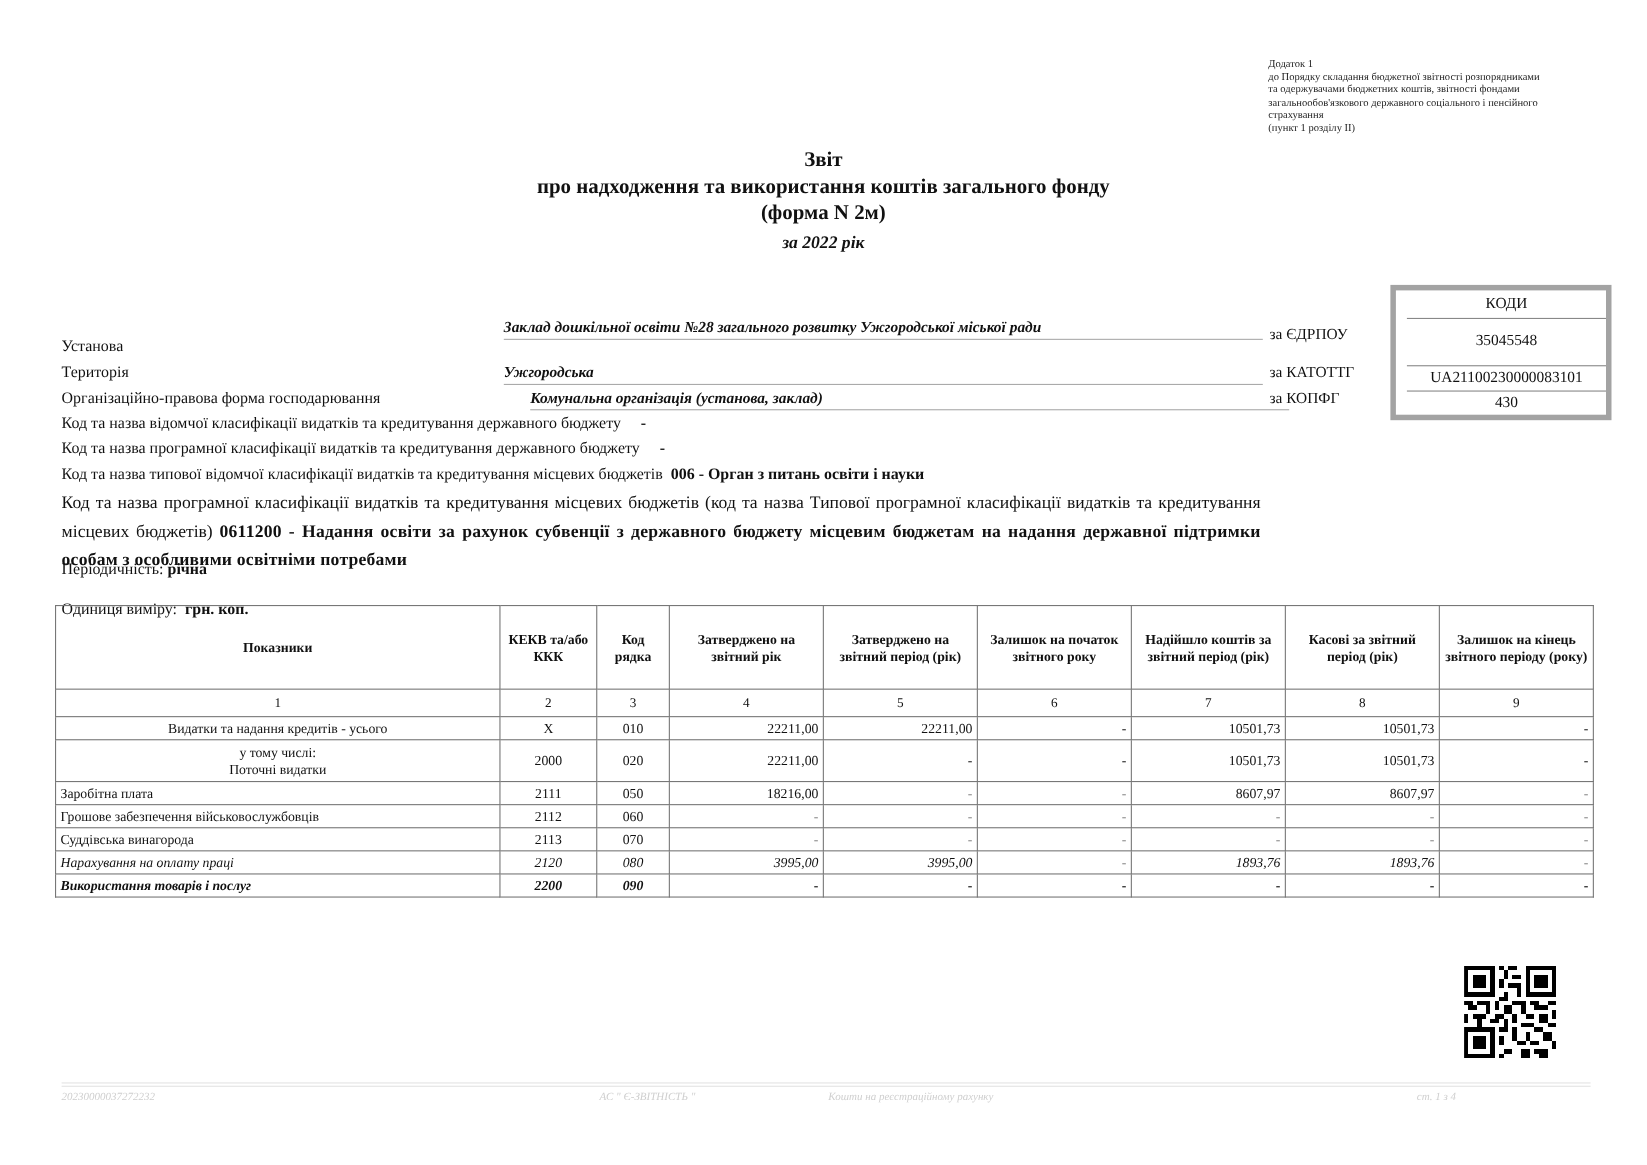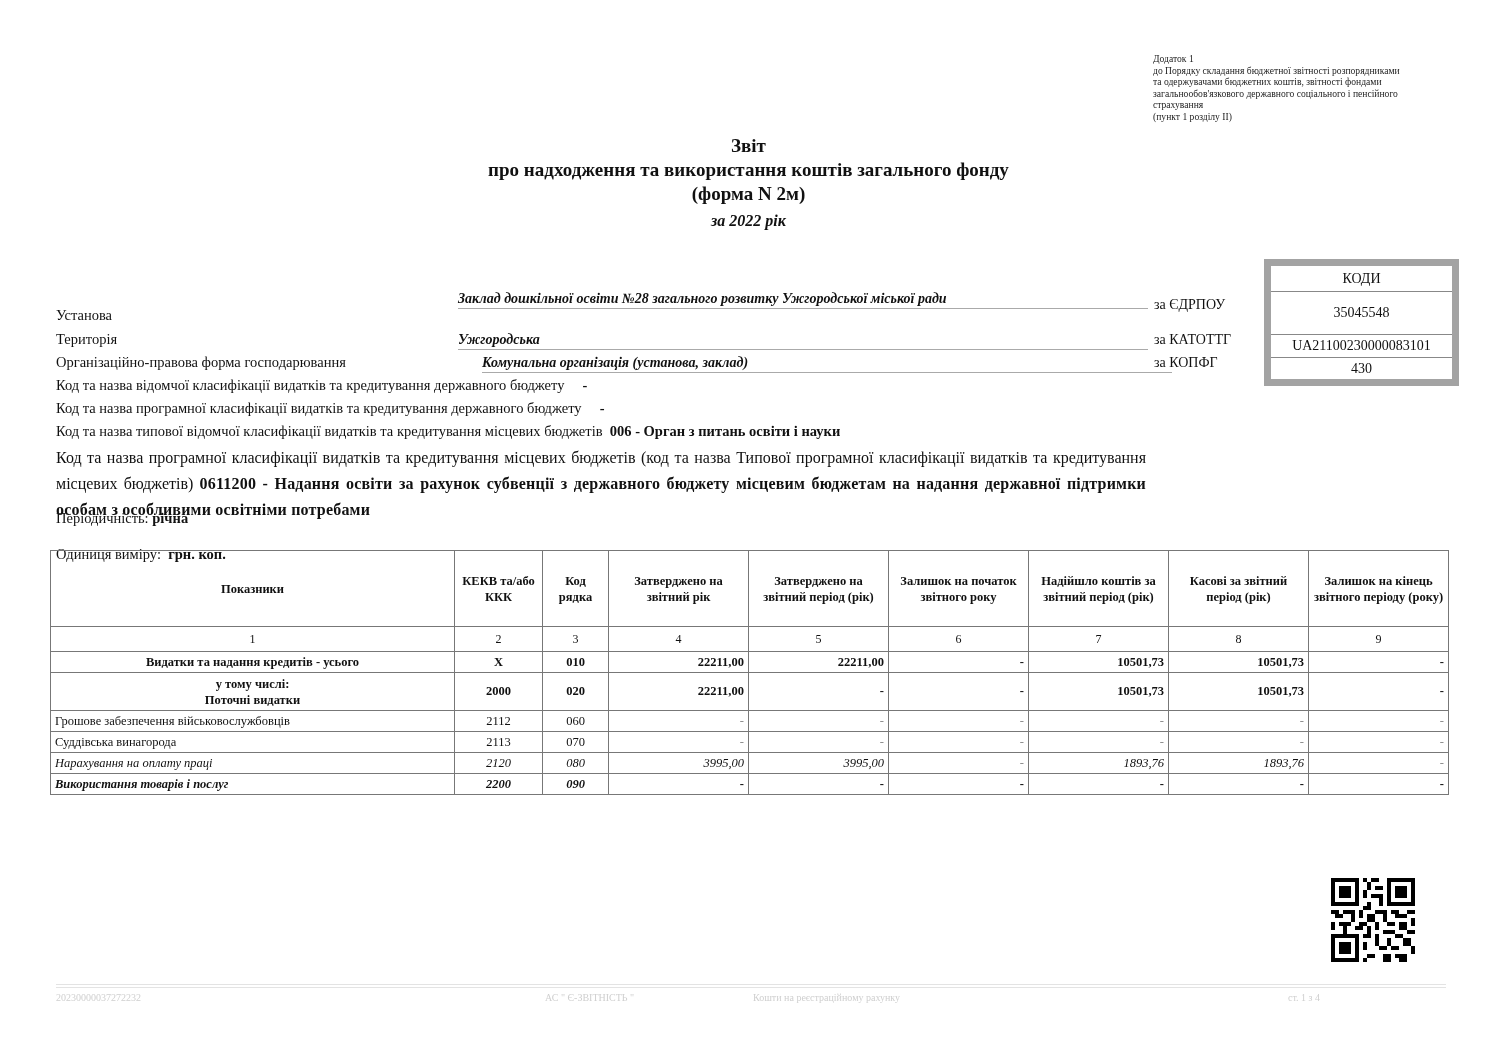--- a/index.html
+++ b/index.html
@@ -12,21 +12,21 @@
   .appendix div { white-space: nowrap; }
 
   
   .title-block { left: 300px; top: 134px; width: 897px; text-align: center; font-weight: bold; }
   .title-block .t1 { font-size: 19px; line-height: 24px; }
   .title-block .t2 { font-size: 19px; line-height: 24px; }
   .title-block .t3 { font-size: 19px; line-height: 24px; }
   .title-block .t4 { font-size: 16px; line-height: 20px; font-style: italic; margin-top: 5px; }
 
   
-  .codes-box { left: 1264px; top: 259px; width: 181px; border: 7px solid #a3a3a3; }
+  .codes-box { left: 1264px; top: 259px; width: 181px; border: 5px solid #a3a3a3; padding-left: 10px; }
   .codes-box .cell { border-top: 1px solid #888; text-align: center; font-size: 14px; }
   .codes-box .cell:first-child { border-top: none; }
   .codes-box .hdr { height: 25px; line-height: 25px; }
   .codes-box .c1 { height: 42px; line-height: 42px; }
   .codes-box .c2 { height: 22px; line-height: 22px; }
   .codes-box .c3 { height: 21px; line-height: 21px; }
 
   .code-label { left: 1154px; font-size: 14px; }
 
   
@@ -40,33 +40,33 @@
 
   
   table.report { position: absolute; left: 50px; top: 550px; width: 1398px; border-collapse: collapse; table-layout: fixed; }
   table.report td, table.report th { border: 1px solid #777; padding: 0 4px; font-size: 12.5px; }
   table.report th { font-weight: bold; text-align: center; line-height: 16px; height: 75px; }
   table.report tr.colnum td { text-align: center; height: 24px; font-size: 12px; }
   table.report td.num { text-align: right; }
   table.report td.ctr { text-align: center; }
   table.report tr.r { height: 21px; }
   table.report tr.r2 { height: 38px; }
-  tr.bold td { font-weight: bold; margin-top: 20px; }
+  tr.bold td { font-weight: normal; margin-top: 20px; }
   tr.bolditalic td { font-weight: bold; font-style: italic; }
   tr.italic td { font-style: italic; }
   td.dash-light { color: #888; }
   td.name-center { text-align: center; }
 
   
   .qr { left: 1331px; top: 878px; width: 84px; height: 84px; }
 
   
   .footer-line1 { left: 56px; top: 984px; width: 1390px; border-top: 1px solid #e3e3e3; }
   .footer-line2 { left: 56px; top: 987px; width: 1390px; border-top: 1px solid #e3e3e3; }
-  .footer-text { top: 992px; font-size: 10px; color: #cfcfcf; white-space: nowrap; text-align: right; }
+  .footer-text { top: 992px; font-size: 10px; font-style: italic; color: #cfcfcf; white-space: nowrap; text-align: right; }
 </style>
 </head>
 <body>
 
 <div class="abs appendix">
   <div>Додаток 1</div>
   <div>до Порядку складання бюджетної звітності розпорядниками</div>
   <div>та одержувачами бюджетних коштів, звітності фондами</div>
   <div>загальнообов'язкового державного соціального і пенсійного</div>
   <div>страхування</div>
@@ -187,20 +187,31 @@
       <td class="num">22211,00</td>
       <td class="num">-</td>
       <td class="num">-</td>
       <td class="num">10501,73</td>
       <td class="num">10501,73</td>
       <td class="num">-</td>
     </tr>
 
 
 
+    <tr class="r">
+      <td>Заробітна плата</td>
+      <td class="ctr">2111</td>
+      <td class="ctr">050</td>
+      <td class="num">18216,00</td>
+      <td class="num dash-light">-</td>
+      <td class="num dash-light">-</td>
+      <td class="num">8607,97</td>
+      <td class="num">8607,97</td>
+      <td class="num dash-light">-</td>
+    </tr>
 
     <tr class="r">
       <td>Грошове  забезпечення військовослужбовців</td>
       <td class="ctr">2112</td>
       <td class="ctr">060</td>
       <td class="num dash-light">-</td>
       <td class="num dash-light">-</td>
       <td class="num dash-light">-</td>
       <td class="num dash-light">-</td>
       <td class="num dash-light">-</td>

